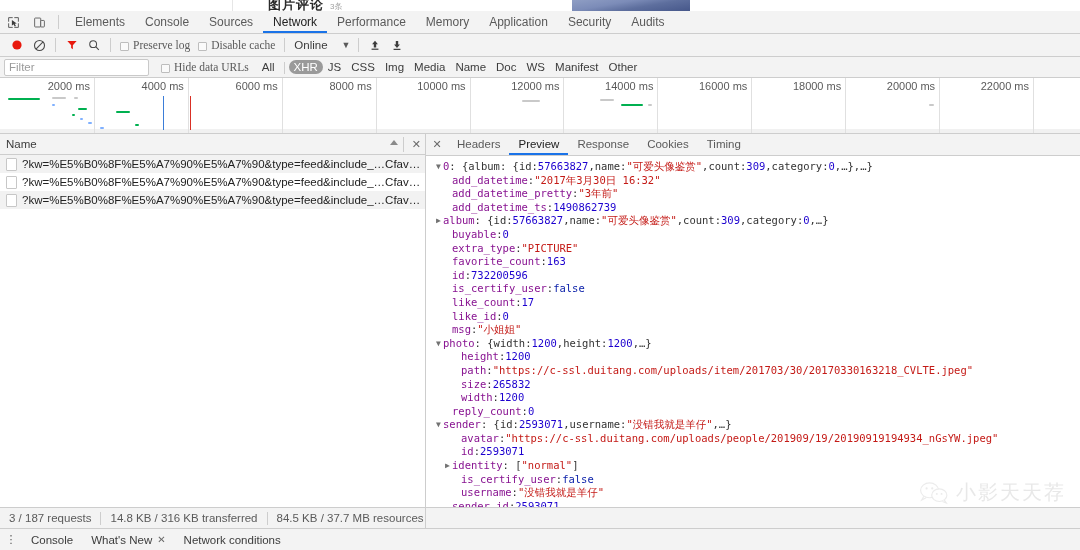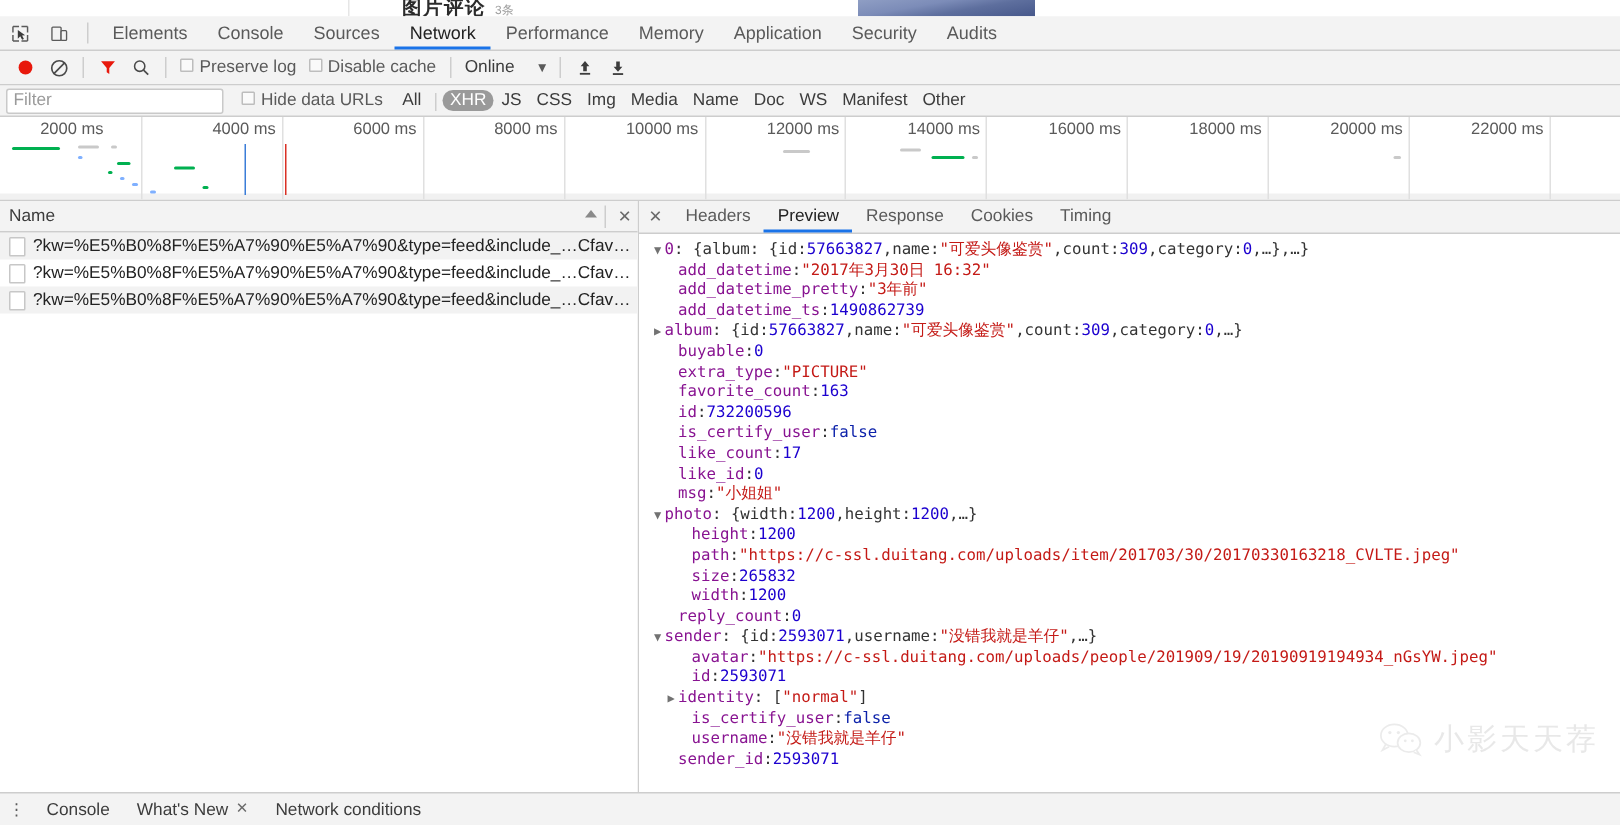--- a/index.html
+++ b/index.html
@@ -74,21 +74,21 @@
     width: 22px; height: 20px; display: flex; align-items: center; justify-content: center;
     cursor: pointer;
   }
   .tl-sep { width: 1px; height: 14px; background: #cdcdcd; margin: 0 5px; }
   .chk {
     display: inline-block; width: 9px; height: 9px;
     border: 1px solid #bdbdbd; background: #fafafa; border-radius: 1px;
     vertical-align: middle; margin-right: 4px;
   }
   .cbl { font-size: 11.5px; color: #5a5a5a; cursor: pointer; white-space: nowrap;
-         display: flex; align-items: flex-start; padding: 0 4px; }
+         display: flex; align-items: flex-end; padding: 0 4px; font-family: Liberation Serif, serif; }
   .throttle { font-size: 11.5px; color: #3c3c3c; display:flex; align-items:center;
               padding: 0 2px 0 4px; cursor: pointer; }
   .caret-d { margin-left: 14px; font-size: 9px; color: #5a5a5a; }
 
   
   .filterbar {
     height: 21px; background: #f3f3f3;
     border-bottom: 1px solid #cdcdcd;
     display: flex; align-items: center;
     flex: 0 0 auto;
@@ -334,21 +334,21 @@
       <div class="ftype">Doc</div>
       <div class="ftype">WS</div>
       <div class="ftype">Manifest</div>
       <div class="ftype">Other</div>
     </div>
   </div>
 
   <div class="overview" id="overview">
     <div class="ov-scroll"></div>
   <div class="ov-tick" style="left: 93.913px;"></div>
-      <div class="ov-label" style="left: 5.91304px; width: 84px; text-align: center;">2000 ms</div>
+      <div class="ov-label" style="left: 5.91304px; width: 84px;">2000 ms</div>
       <div class="ov-tick" style="left: 187.826px;"></div>
       <div class="ov-label" style="left: 99.8261px; width: 84px;">4000 ms</div>
       <div class="ov-tick" style="left: 281.739px;"></div>
       <div class="ov-label" style="left: 193.739px; width: 84px;">6000 ms</div>
       <div class="ov-tick" style="left: 375.652px;"></div>
       <div class="ov-label" style="left: 287.652px; width: 84px;">8000 ms</div>
       <div class="ov-tick" style="left: 469.565px;"></div>
       <div class="ov-label" style="left: 381.565px; width: 84px;">10000 ms</div>
       <div class="ov-tick" style="left: 563.478px;"></div>
       <div class="ov-label" style="left: 475.478px; width: 84px;">12000 ms</div>
@@ -618,20 +618,30 @@
           <div class="jrow" style="padding-left: 17px;">
             <span class="jtri">&nbsp;</span>
             <span class="jkey">sender_id</span>
             <span class="jpunc">: </span>
             <span class="jnum">2593071</span>
           </div>
         </div>
     </div>
   </div>
 
+  <div class="statusbar">
+    <div class="sb-left">
+      <div class="sb-item">3 / 187 requests</div>
+      <div class="sb-div"></div>
+      <div class="sb-item">14.8 KB / 316 KB transferred</div>
+      <div class="sb-div"></div>
+      <div class="sb-item">84.5 KB / 37.7 MB resources</div>
+
+    </div>
+  </div>
 
   <div class="drawer">
     <div class="dr-menu">⋮</div>
     <div class="dr-tab">
       <span>Console</span>
     </div>
     <div class="dr-tab">
       <span>What's New</span>
       <span class="dr-x">✕</span>
     </div>

